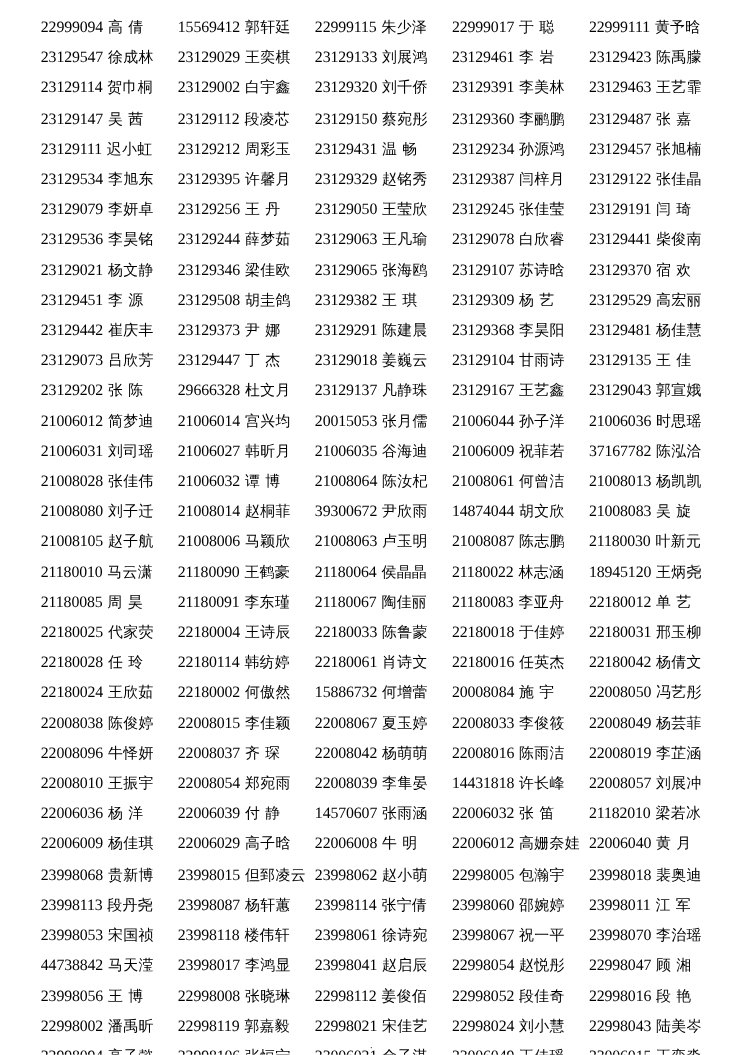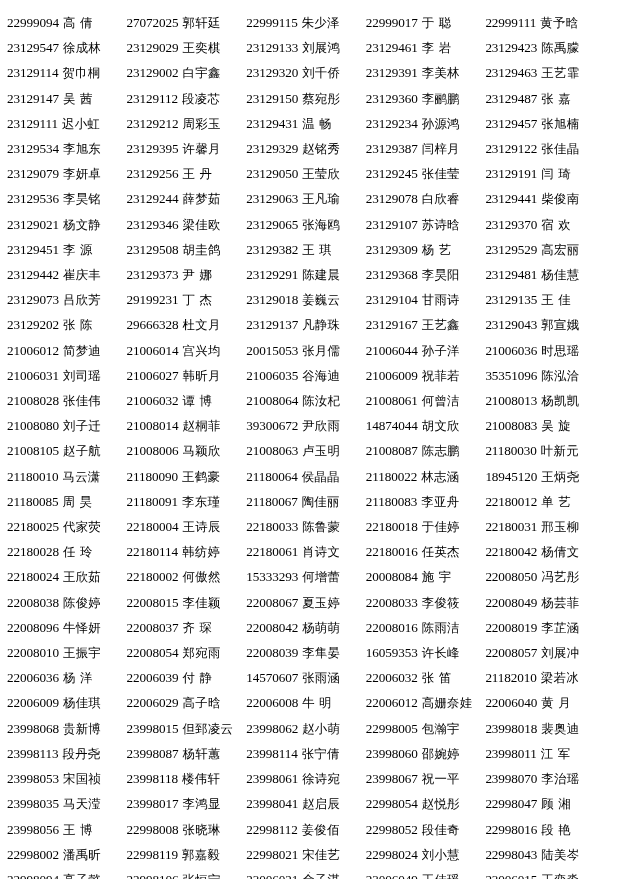--- a/index.html
+++ b/index.html
@@ -12,21 +12,21 @@
     height: 879px;
     font-family: "Liberation Serif", "DejaVu Serif", serif;
     color: #000000;
     overflow: hidden;
   }
   #page {
     position: relative;
     width: 619px;
     height: 879px;
     box-sizing: border-box;
-    padding: 10px 14px 0 7px;
+    padding: 10px 14px 0 34px;
   }
   table.name-grid {
     border-collapse: collapse;
     width: 100%;
     table-layout: fixed;
   }
   table.name-grid td {
     padding: 0;
     vertical-align: baseline;
     white-space: nowrap;
@@ -66,21 +66,21 @@
     <tbody>
         <tr>
           <td>
             <div class="cell">
               <span class="sid">22999094</span>
               <span class="nm">高 倩</span>
             </div>
           </td>
           <td>
             <div class="cell">
-              <span class="sid">27072025</span>
+              <span class="sid">15569412</span>
               <span class="nm">郭轩廷</span>
             </div>
           </td>
           <td>
             <div class="cell">
               <span class="sid">22999115</span>
               <span class="nm">朱少泽</span>
             </div>
           </td>
           <td>
@@ -418,21 +418,21 @@
         </tr>
         <tr>
           <td>
             <div class="cell">
               <span class="sid">23129073</span>
               <span class="nm">吕欣芳</span>
             </div>
           </td>
           <td>
             <div class="cell">
-              <span class="sid">29199231</span>
+              <span class="sid">23129447</span>
               <span class="nm">丁 杰</span>
             </div>
           </td>
           <td>
             <div class="cell">
               <span class="sid">23129018</span>
               <span class="nm">姜巍云</span>
             </div>
           </td>
           <td>
@@ -532,21 +532,21 @@
             </div>
           </td>
           <td>
             <div class="cell">
               <span class="sid">21006009</span>
               <span class="nm">祝菲若</span>
             </div>
           </td>
           <td>
             <div class="cell">
-              <span class="sid">35351096</span>
+              <span class="sid">37167782</span>
               <span class="nm">陈泓洽</span>
             </div>
           </td>
         </tr>
         <tr>
           <td>
             <div class="cell">
               <span class="sid">21008028</span>
               <span class="nm">张佳伟</span>
             </div>
@@ -776,21 +776,21 @@
             </div>
           </td>
           <td>
             <div class="cell">
               <span class="sid">22180002</span>
               <span class="nm">何傲然</span>
             </div>
           </td>
           <td>
             <div class="cell">
-              <span class="sid">15333293</span>
+              <span class="sid">15886732</span>
               <span class="nm">何增蕾</span>
             </div>
           </td>
           <td>
             <div class="cell">
               <span class="sid">20008084</span>
               <span class="nm">施 宇</span>
             </div>
           </td>
           <td>
@@ -878,21 +878,21 @@
             </div>
           </td>
           <td>
             <div class="cell">
               <span class="sid">22008039</span>
               <span class="nm">李隼晏</span>
             </div>
           </td>
           <td>
             <div class="cell">
-              <span class="sid">16059353</span>
+              <span class="sid">14431818</span>
               <span class="nm">许长峰</span>
             </div>
           </td>
           <td>
             <div class="cell">
               <span class="sid">22008057</span>
               <span class="nm">刘展冲</span>
             </div>
           </td>
         </tr>
@@ -1052,21 +1052,21 @@
           <td>
             <div class="cell">
               <span class="sid">23998070</span>
               <span class="nm">李治瑶</span>
             </div>
           </td>
         </tr>
         <tr>
           <td>
             <div class="cell">
-              <span class="sid">23998035</span>
+              <span class="sid">44738842</span>
               <span class="nm">马天滢</span>
             </div>
           </td>
           <td>
             <div class="cell">
               <span class="sid">23998017</span>
               <span class="nm">李鸿显</span>
             </div>
           </td>
           <td>

